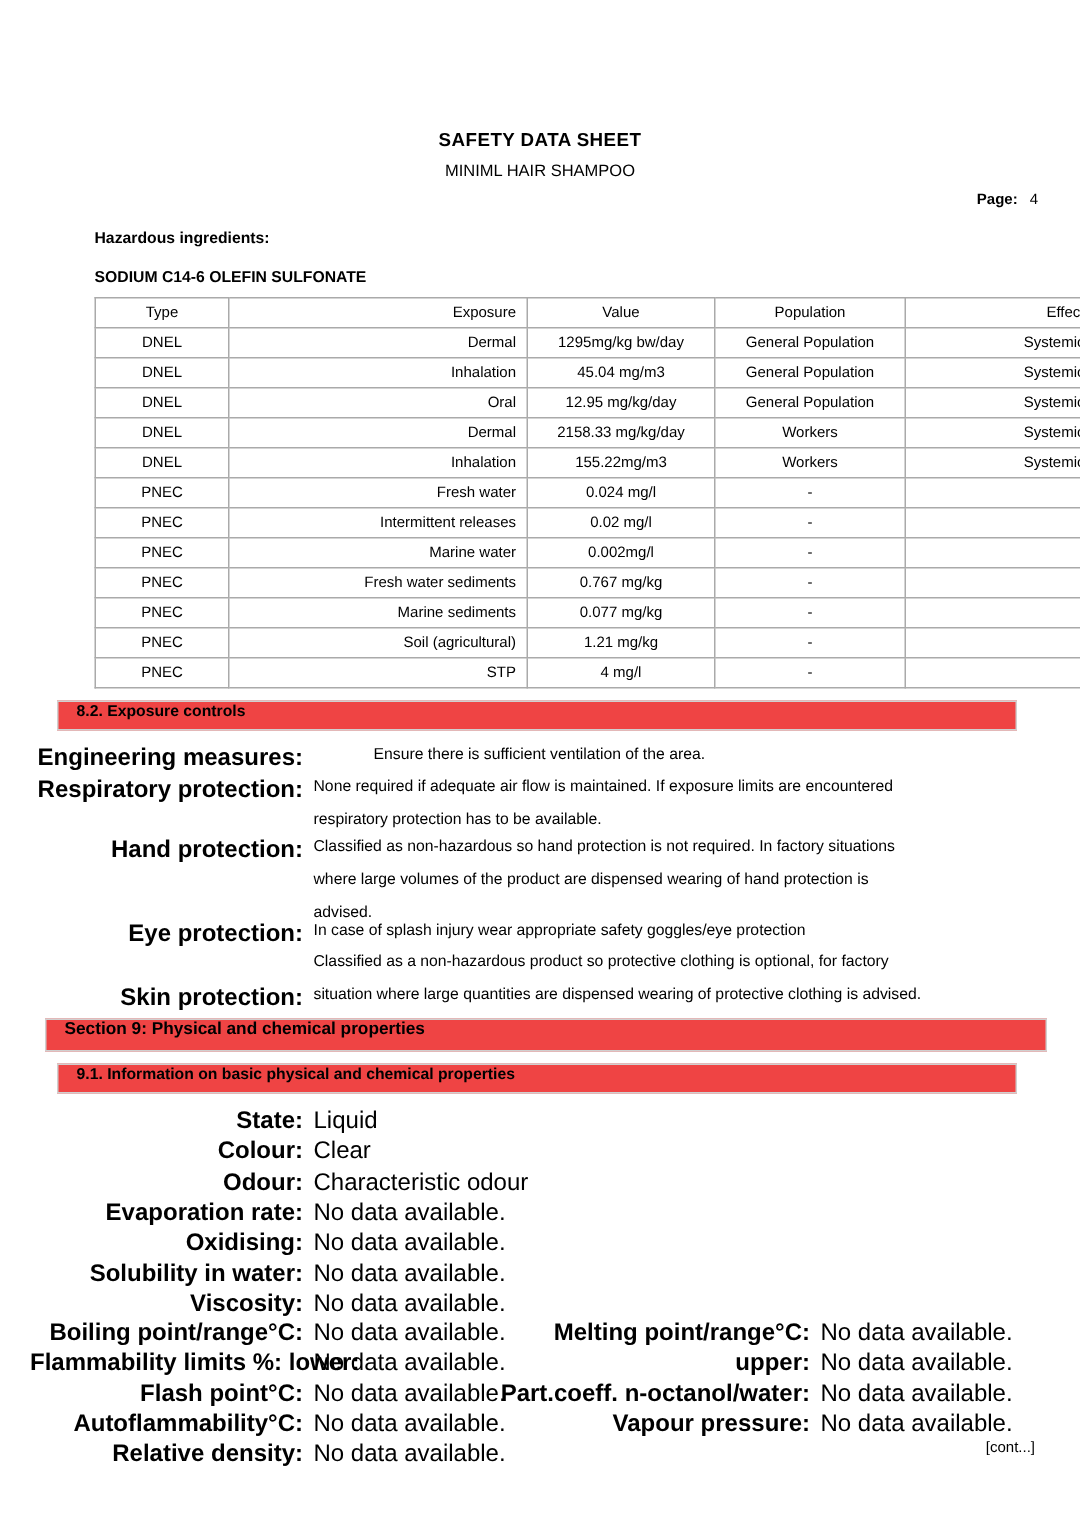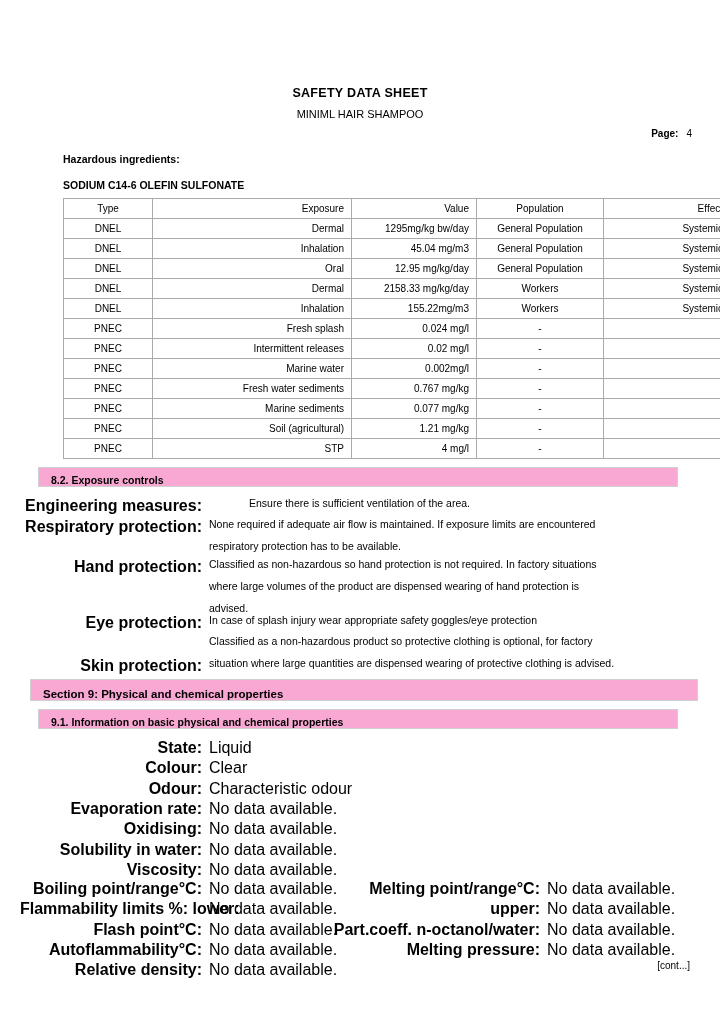--- a/index.html
+++ b/index.html
@@ -84,33 +84,33 @@
     border: 1px solid #aaaaaa;
     height: 19px;
     padding: 0 7px;
     font-weight: normal;
     vertical-align: middle;
     white-space: nowrap;
     overflow: hidden;
   }
   .col-type   { width: 74px;  text-align: center; }
   .col-exp    { width: 184px; text-align: right; }
-  .col-val    { width: 110px; text-align: right; }
+  .col-val    { width: 110px; text-align: center; }
   .col-pop    { width: 112px; text-align: center; }
   .col-eff    { width: 112px; text-align: right; }
 
   
   .bar {
     position: absolute;
-    background: #f9a8d4;
+    background: #ef4444;
     border: 1px solid #d0d0d0;
     box-sizing: border-box;
     font-weight: bold;
     display: flex;
-    align-items: flex-end;
+    align-items: flex-start;
   }
   .bar-sub {
     height: 20px;
     font-size: 10.5px;
     padding-left: 12px;
   }
   .bar-main {
     height: 22px;
     font-size: 11.5px;
     padding-left: 12px;
@@ -203,21 +203,21 @@
         </tr>
         <tr>
           <td class="col-type">DNEL</td>
           <td class="col-exp">Inhalation</td>
           <td class="col-val">155.22mg/m3</td>
           <td class="col-pop">Workers</td>
           <td class="col-eff">Systemic</td>
         </tr>
         <tr>
           <td class="col-type">PNEC</td>
-          <td class="col-exp">Fresh splash</td>
+          <td class="col-exp">Fresh water</td>
           <td class="col-val">0.024 mg/l</td>
           <td class="col-pop">-</td>
           <td class="col-eff">-</td>
         </tr>
         <tr>
           <td class="col-type">PNEC</td>
           <td class="col-exp">Intermittent releases</td>
           <td class="col-val">0.02 mg/l</td>
           <td class="col-pop">-</td>
           <td class="col-eff">-</td>
@@ -314,21 +314,21 @@
       <div class="lv-label lcol-label" style="top: 900px;">Flammability limits %: lower:</div>
       <div class="lv-value lcol-value" style="top: 900px;">No data available.</div>
       <div class="lv-label rcol-label" style="top: 900px;">upper:</div>
       <div class="lv-value rcol-value" style="top: 900px;">No data available.</div>
       <div class="lv-label lcol-label" style="top: 921px;">Flash point°C:</div>
       <div class="lv-value lcol-value" style="top: 921px;">No data available.</div>
       <div class="lv-label rcol-label" style="top: 921px;">Part.coeff. n-octanol/water:</div>
       <div class="lv-value rcol-value" style="top: 921px;">No data available.</div>
       <div class="lv-label lcol-label" style="top: 941px;">Autoflammability°C:</div>
       <div class="lv-value lcol-value" style="top: 941px;">No data available.</div>
-      <div class="lv-label rcol-label" style="top: 941px;">Melting pressure:</div>
+      <div class="lv-label rcol-label" style="top: 941px;">Vapour pressure:</div>
       <div class="lv-value rcol-value" style="top: 941px;">No data available.</div>
       <div class="lv-label lcol-label" style="top: 961px;">Relative density:</div>
       <div class="lv-value lcol-value" style="top: 961px;">No data available.</div>
     </div>
 
   <div class="cont-marker">[cont...]</div>
 
 </div>
 
 </body></html>

